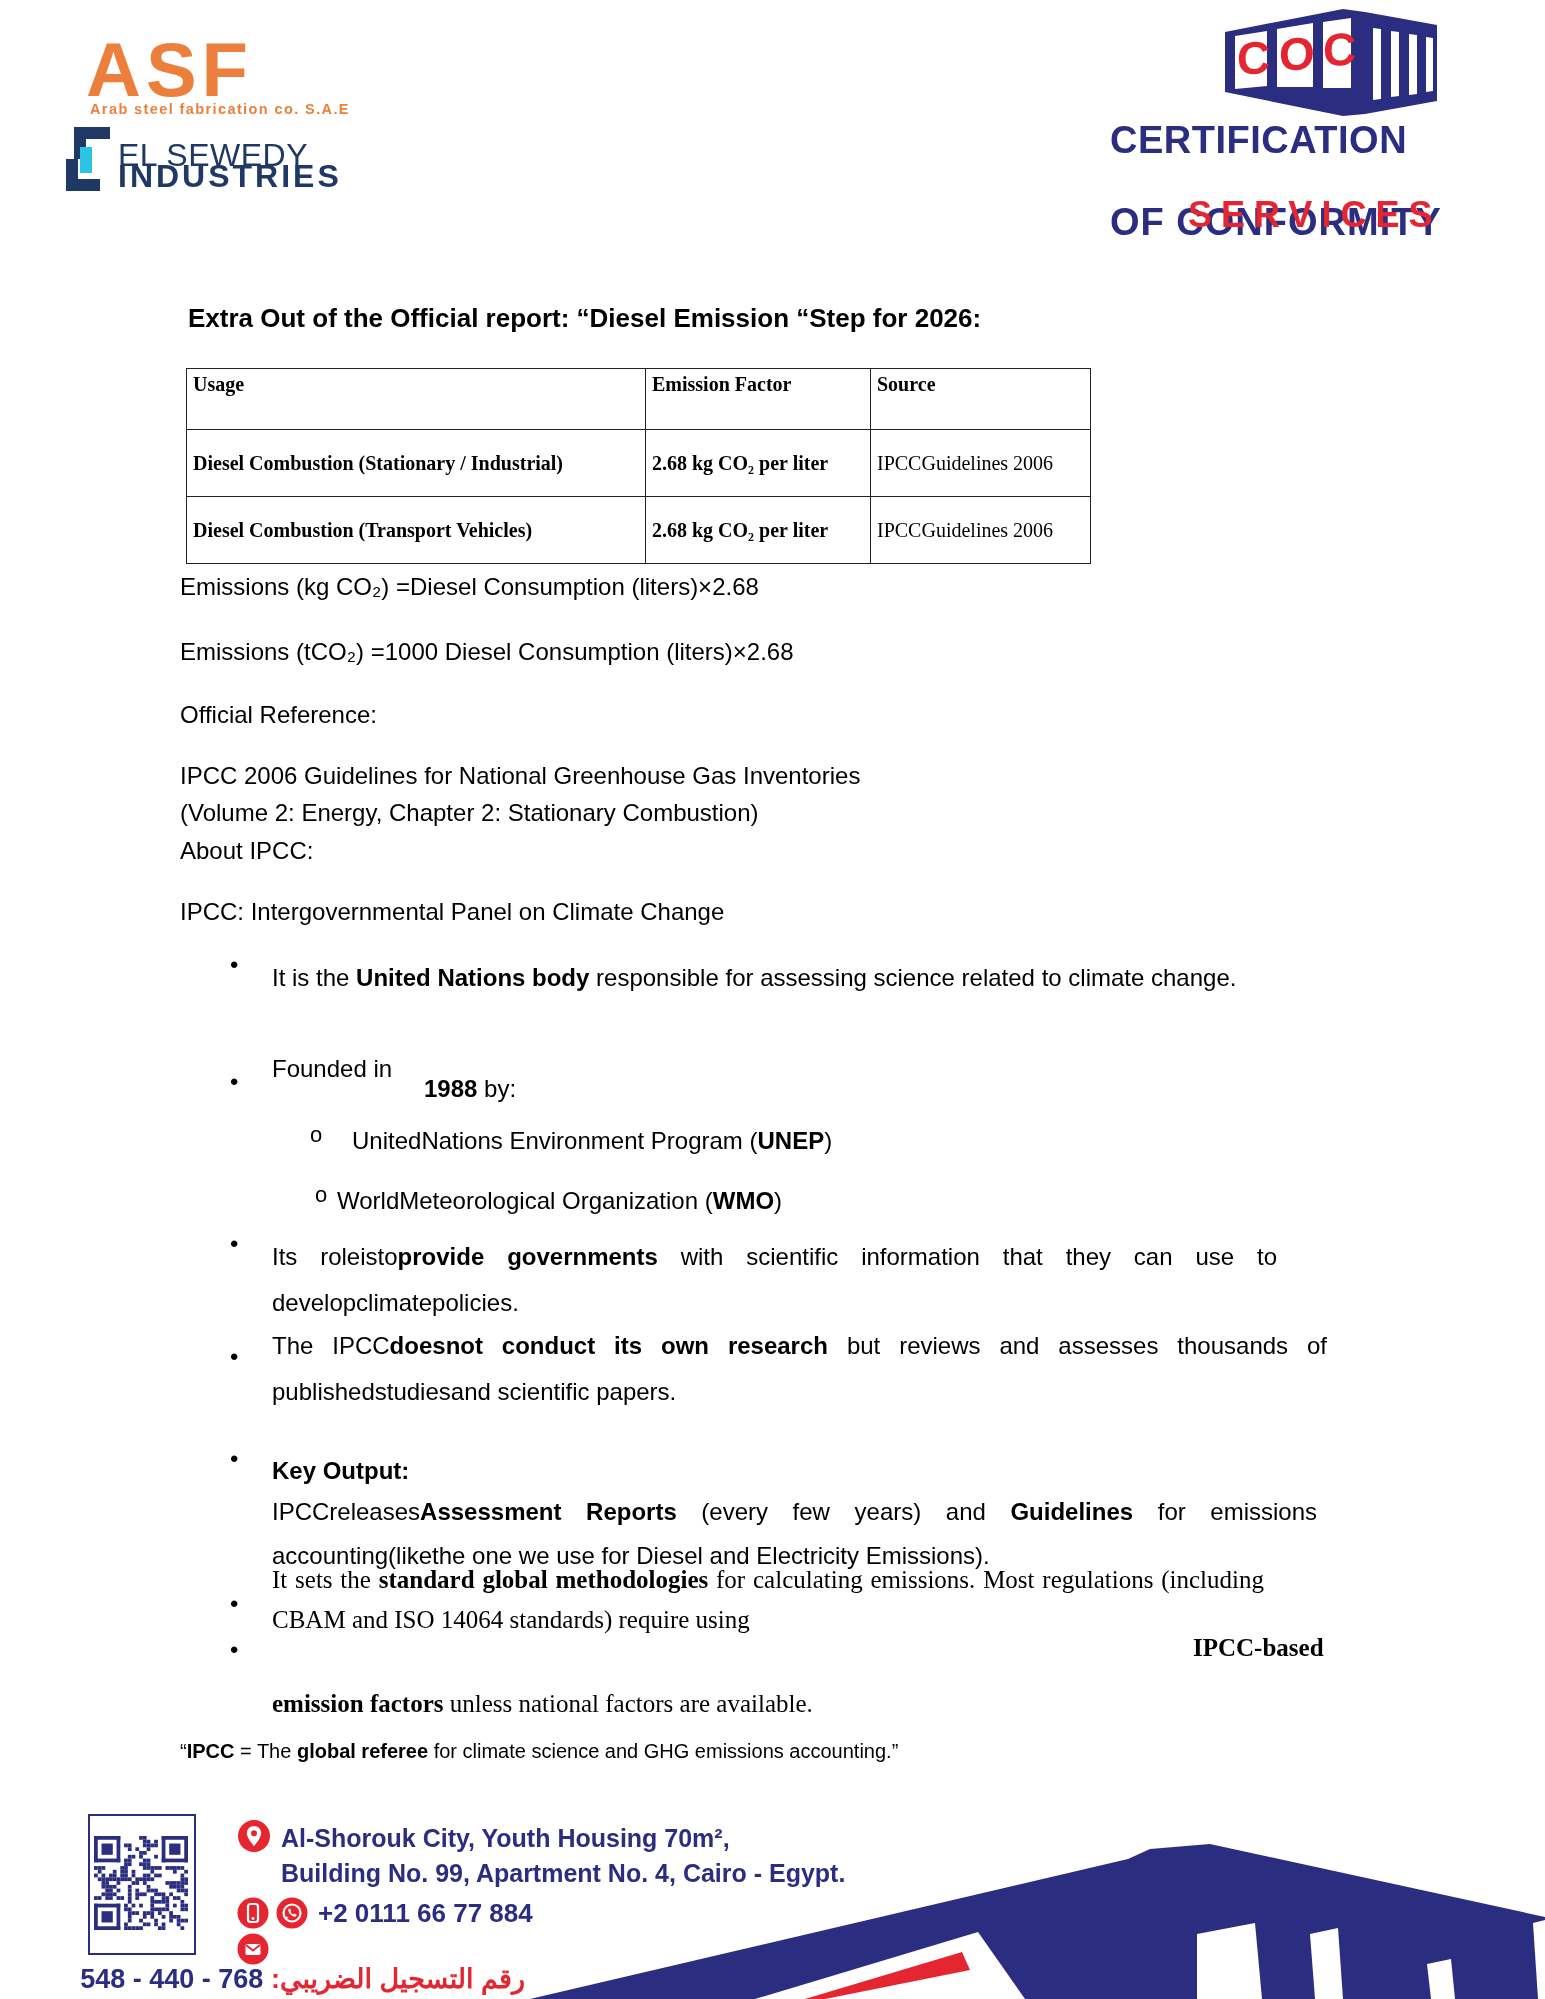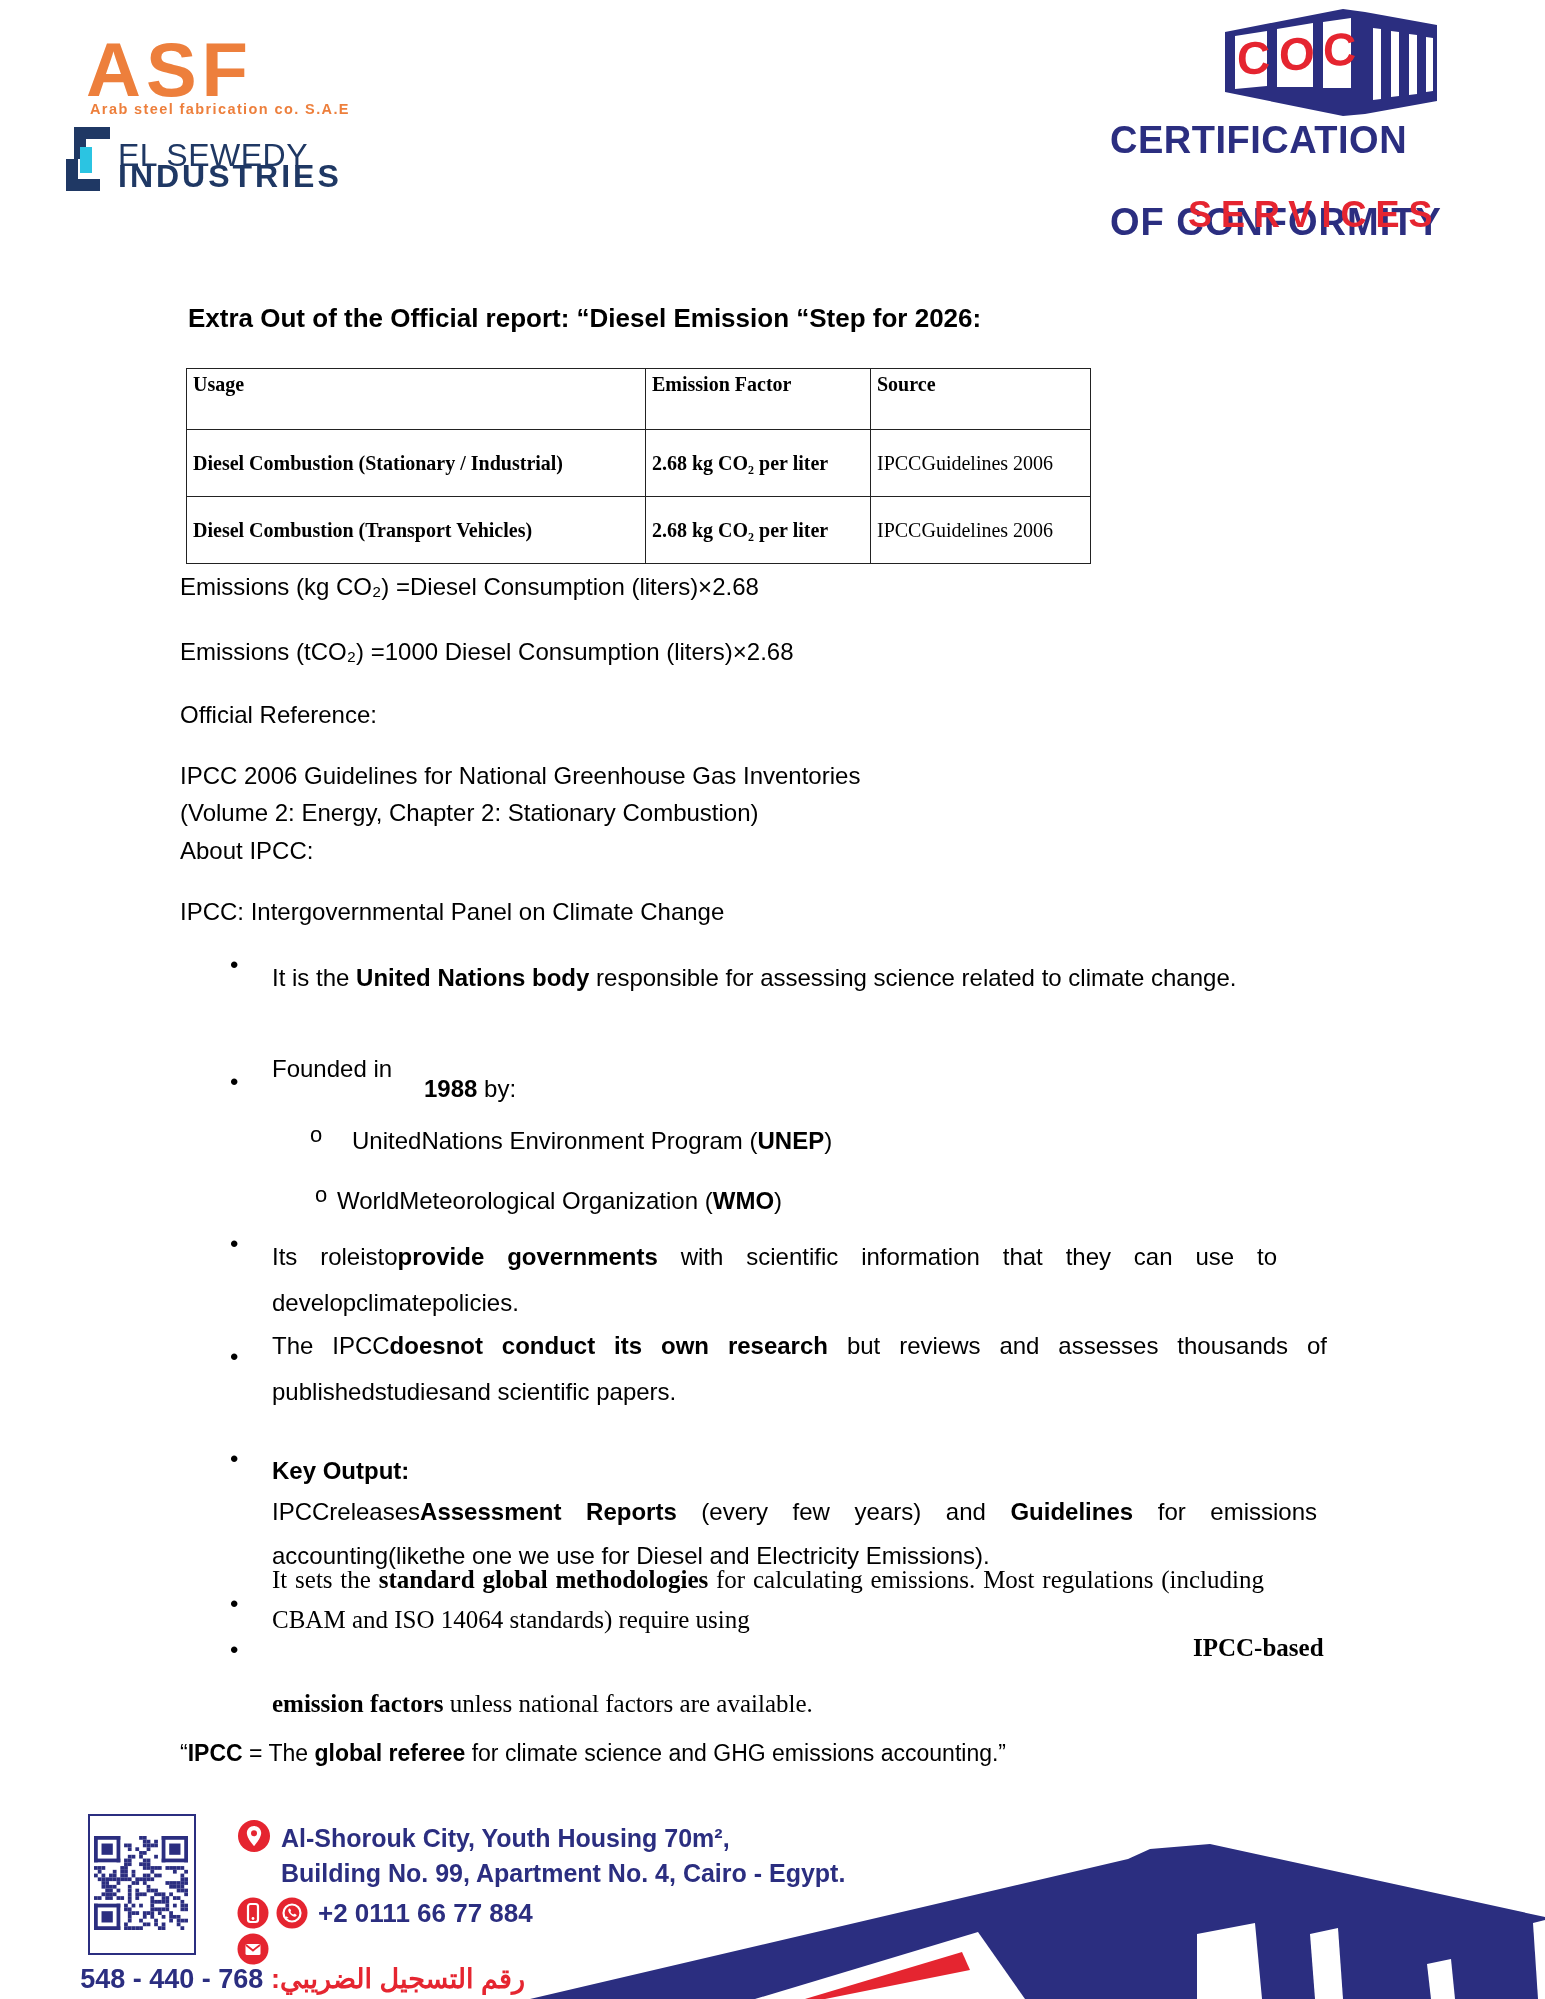--- a/index.html
+++ b/index.html
@@ -15,21 +15,21 @@
   .coc2{font-weight:700;font-size:38px;letter-spacing:1px;line-height:1;margin-top:44px;}
   .coc3{font-weight:700;font-size:36px;letter-spacing:9px;line-height:1;}
   
   .title{font-weight:700;font-size:26px;}
   .para{font-size:24px;line-height:37px;}
   .btext{font-size:24px;line-height:46px;}
   .just{text-align:justify;}
   .dot{font-size:24px;}
   .omark{font-size:22px;}
   .serif{font-family:"Liberation Serif", serif;font-size:25px;line-height:40px;}
-  .quote{font-size:23px;}
+  .quote{font-size:20px;}
   b{font-weight:700;}
   
   table.emis{border-collapse:collapse;table-layout:fixed;width:904px;}
   table.emis th, table.emis td{border:1.5px solid #222;padding:4px 6px;overflow:hidden;white-space:nowrap;font-family:Liberation Serif, serif;}
   table.emis th{height:52px;vertical-align:top;text-align:left;font-size:20px;font-weight:700;}
   table.emis td{height:58px;vertical-align:middle;font-size:20px;}
   table.emis td.c0, table.emis td.c1{font-weight:700;}
   table.emis td.c2{font-weight:400;}
   
   .fnavy{color:#2B2E80;font-weight:800;}

